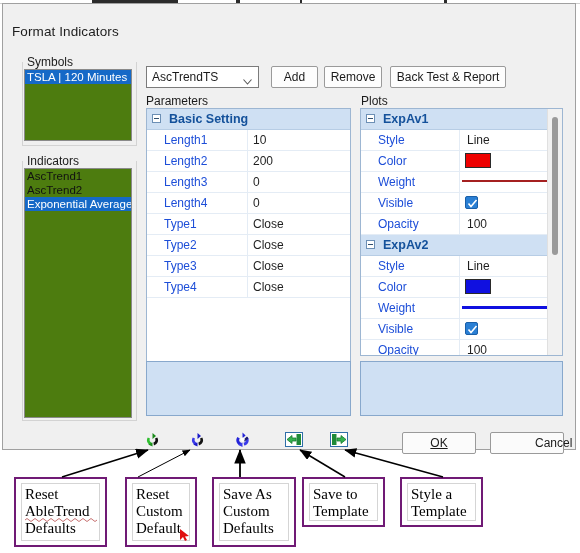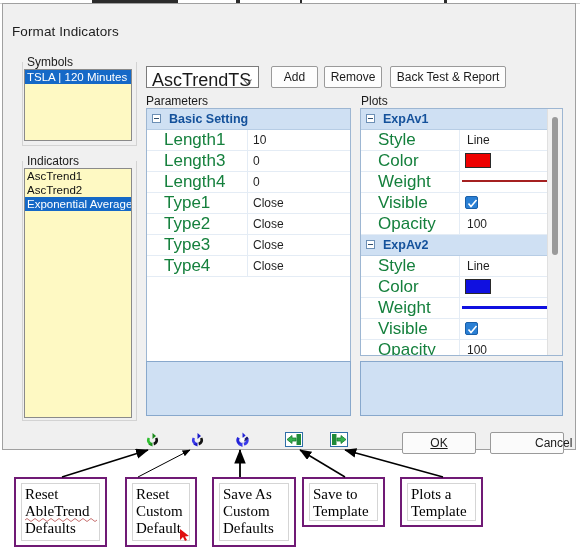--- a/index.html
+++ b/index.html
@@ -64,21 +64,21 @@
   }
 
   
   .grouplabel {
     position: absolute;
     font-size: 12px;
     color: #1b1b1b;
   }
   .listbox {
     position: absolute;
-    background: #fef9c3;
+    background: #4d7c0f;
     border: 1px solid #8a8a8a;
     box-sizing: border-box;
     overflow: hidden;
   }
   .listitem {
     height: 14px;
     line-height: 14px;
     padding-left: 2px;
     font-size: 11.5px;
     white-space: nowrap;
@@ -101,21 +101,21 @@
     left: 143px; top: 62px;
     width: 113px; height: 22px;
     background: #ffffff;
     border: 1px solid #7b7b7b;
     box-sizing: border-box;
     cursor: pointer;
   }
   #combo .cv {
     position: absolute;
     left: 5px; top: 3px;
-    font-size: 18px;
+    font-size: 12px;
   }
   #combo .chev {
     position: absolute;
     right: 6px; top: 7px;
     width: 9px; height: 6px;
   }
   .btn {
     position: absolute;
     background: #fdfdfd;
     border: 1px solid #9a9a9a;
@@ -179,22 +179,22 @@
   .row {
     position: relative;
     height: 20px;
     line-height: 20px;
     border-bottom: 1px solid #e4ecf5;
     background: #ffffff;
   }
   .row .rname {
     position: absolute;
     left: 17px; top: 0;
-    font-size: 17px;
-    color: #15803d;
+    font-size: 12px;
+    color: #1d4ed8;
   }
   .row .rval {
     position: absolute;
     top: 0;
     font-size: 12px;
     color: #1f1f1f;
   }
   .row .vsep {
     position: absolute;
     top: 0; bottom: 0;
@@ -326,20 +326,25 @@
   <div class="gridpanel" style="left:143px; top:104px; width:205px; height:304px;">
     <div class="grouphdr">
       <span class="expander"></span>
       <span class="ghname">Basic Setting</span>
     </div>
     <div id="param-rows">
         <div class="row">
           <span class="vsep" style="left:100px;"></span>
           <span class="rname">Length1</span>
           <span class="rval" style="left:106px;">10</span>
+        </div>
+        <div class="row">
+          <span class="vsep" style="left:100px;"></span>
+          <span class="rname">Length2</span>
+          <span class="rval" style="left:106px;">200</span>
         </div>
         <div class="row">
           <span class="vsep" style="left:100px;"></span>
           <span class="rname">Length3</span>
           <span class="rval" style="left:106px;">0</span>
         </div>
         <div class="row">
           <span class="vsep" style="left:100px;"></span>
           <span class="rname">Length4</span>
           <span class="rval" style="left:106px;">0</span>
@@ -523,21 +528,21 @@
 
 <div class="callout" style="left:302px; top:477px; width:83px; height:50px;">
   <div class="inner">
     <span class="ln">Save to</span>
     <span class="ln">Template</span>
   </div>
 </div>
 
 <div class="callout" style="left:400px; top:477px; width:83px; height:50px;">
   <div class="inner">
-    <span class="ln">Plots a</span>
+    <span class="ln">Style a</span>
     <span class="ln">Template</span>
   </div>
 </div>
 
 <svg id="overlay-svg">
   <defs>
     <marker id="ah" markerWidth="9" markerHeight="9" refX="7.5" refY="3.2" orient="auto">
       <path d="M0,0 L8,3.2 L0,6.4 z" fill="#000000"></path>
     </marker>
   </defs>

